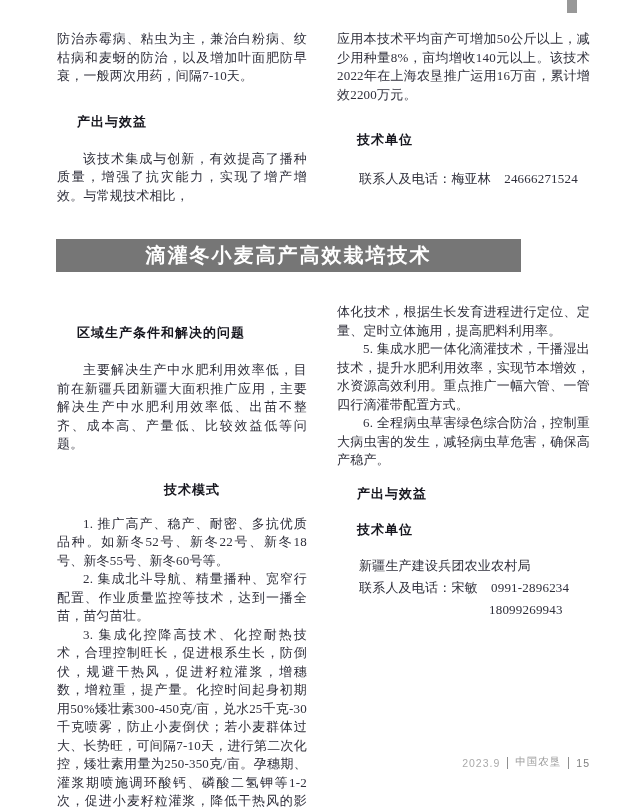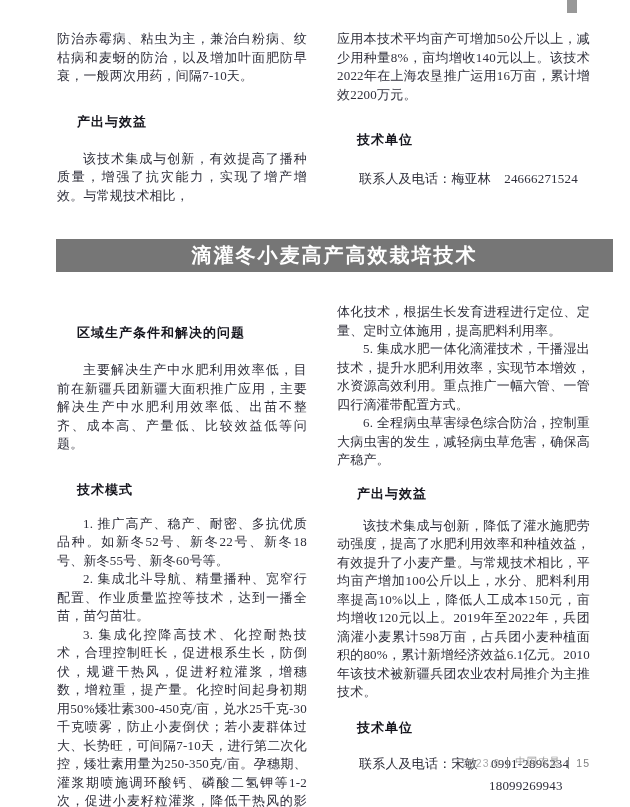--- a/index.html
+++ b/index.html
@@ -22,32 +22,32 @@
     margin:0; font-size:13px; line-height:18.5px;
     text-align:justify; letter-spacing:0.2px;
   }
   p.indent { text-indent:2em; }
   h3.heading {
     margin:26px 0 18px 20px; font-size:13px; line-height:20px;
     font-family:"Liberation Sans","DejaVu Sans",sans-serif;
     font-weight:bold; color:#16161e; letter-spacing:1px;
   }
   .article2 h3.first { margin-top:20px; }
-  .article2 h3.mid { margin-bottom:15px; }
+  .article2 h3.mid { margin-bottom:15px;text-align:center; }
   .article2 .col.right h3.heading { margin-top:14px; margin-bottom:13px; }
   .article2 .col.right h3.unit-h { margin-top:16px; }
   .unit-block { margin:18px 0 0 22px; }
   .article2 .unit-block { margin-top:15px; }
   .unit-block p {
     margin:0; font-size:13px; line-height:22px; text-align:left;
     letter-spacing:0.2px;
   }
   .unit-block p.phone2 { padding-left:130px; }
   .banner {
-    position:absolute; left:56px; top:239px; width:557px; height:33px;
+    position:absolute; left:56px; top:239px; width:465px; height:33px;
     background:#767676; color:#ffffff;
     display:flex; align-items:center; justify-content:center;
   }
   .banner h1 {
     margin:0; font-family:"Liberation Sans","DejaVu Sans",sans-serif;
     font-size:20px; font-weight:bold; letter-spacing:2px; line-height:33px;
   }
   .footer {
     position:absolute; right:40px; top:753px; height:16px;
     display:flex; align-items:flex-end; gap:7px;
@@ -92,23 +92,23 @@
       <p class="body indent">1. 推广高产、稳产、耐密、多抗优质品种。如新冬52号、新冬22号、新冬18号、新冬55号、新冬60号等。</p>
       <p class="body indent">2. 集成北斗导航、精量播种、宽窄行配置、作业质量监控等技术，达到一播全苗，苗匀苗壮。</p>
       <p class="body indent">3. 集成化控降高技术、化控耐热技术，合理控制旺长，促进根系生长，防倒伏，规避干热风，促进籽粒灌浆，增穗数，增粒重，提产量。化控时间起身初期用50%矮壮素300-450克/亩，兑水25千克-30千克喷雾，防止小麦倒伏；若小麦群体过大、长势旺，可间隔7-10天，进行第二次化控，矮壮素用量为250-350克/亩。孕穗期、灌浆期喷施调环酸钙、磷酸二氢钾等1-2次，促进小麦籽粒灌浆，降低干热风的影响。</p>
 
     </div>
     <div class="col right">
       <p class="body">体化技术，根据生长发育进程进行定位、定量、定时立体施用，提高肥料利用率。</p>
       <p class="body indent">5. 集成水肥一体化滴灌技术，干播湿出技术，提升水肥利用效率，实现节本增效，水资源高效利用。重点推广一幅六管、一管四行滴灌带配置方式。</p>
       <p class="body indent">6. 全程病虫草害绿色综合防治，控制重大病虫害的发生，减轻病虫草危害，确保高产稳产。</p>
       <h3 class="heading">产出与效益</h3>
-      <p class="body indent">该技术集成与创新，降低了灌水施肥劳动强度，提高了水肥利用效率和种植效益，有效提升了小麦产量。与常规技术相比，平均亩产增加100公斤以上，水分、肥料利用率提高10%以上，降低人工成本150元，亩均增收120元以上。2019年至2022年，兵团滴灌小麦累计598万亩，占兵团小麦种植面积的80%，累计新增经济效益6.1亿元。2010年该技术被新疆兵团农业农村局推介为主推技术。</p>
       <h3 class="heading unit-h">技术单位</h3>
       <div class="unit-block">
+        <p>新疆生产建设兵团农业农村局</p>
         <p>联系人及电话：宋敏　0991-2896234</p>
         <p class="phone2">18099269943</p>
       </div>
     </div>
   </section>
 
   <div class="footer">
     <span>2023.9</span>
     <span class="bar"></span>
     <span class="pub">中国农垦</span>

